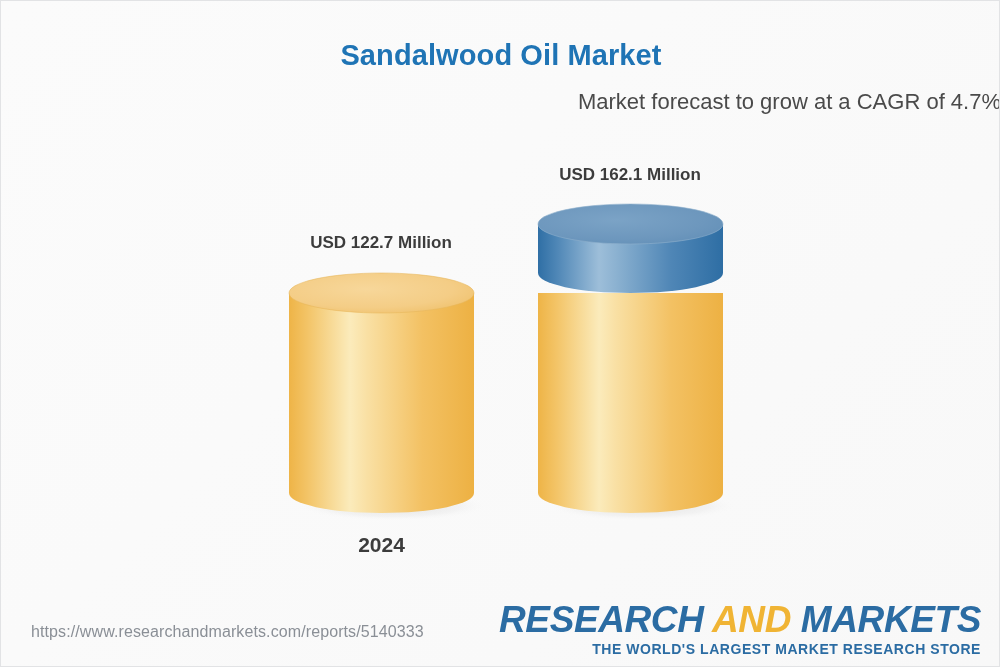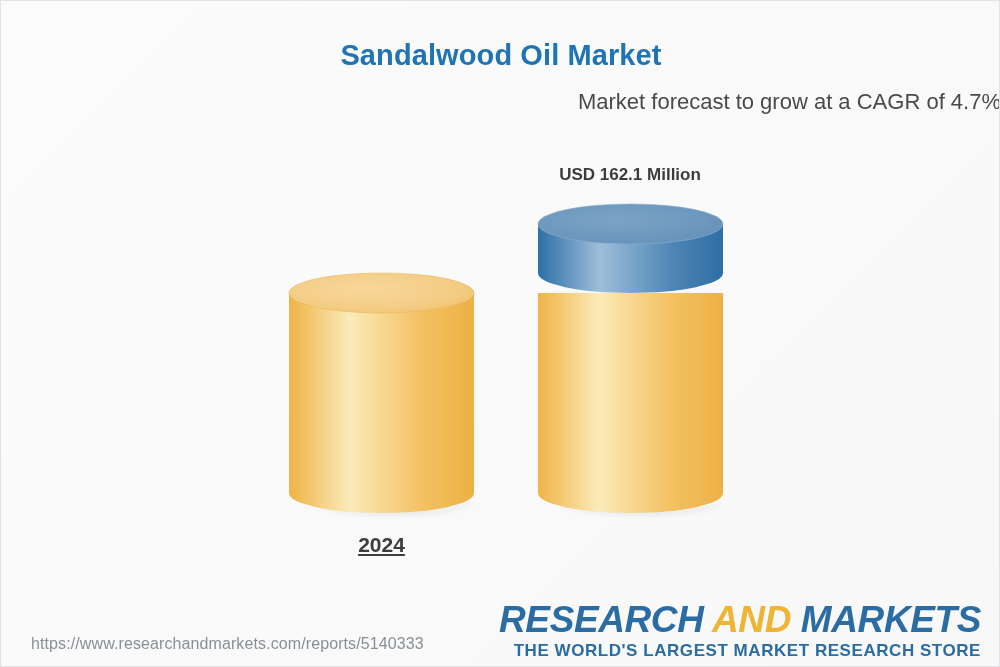--- a/index.html
+++ b/index.html
@@ -67,57 +67,56 @@
   .value-label.v1 { left: 278px; top: 232px; width: 204px; }
   .value-label.v2 { left: 527px; top: 164px; width: 204px; }
 
   .cat-label {
     position: absolute;
     text-align: center;
     font-size: 21px;
     font-weight: bold;
     color: #3c3c3c;
   }
-  .cat-label.c1 { left: 288px; top: 532px; width: 185px; text-decoration: underline; }
+  .cat-label.c1 { left: 288px; top: 532px; width: 185px; }
   .cat-label.c2 { left: 537px; top: 532px; width: 185px; }
 
   
   .cyl {
     position: absolute;
   }
   .cyl svg { display: block; overflow: visible; }
 
   
   .footer-url {
     position: absolute;
     left: 30px;
     top: 622px;
     font-size: 16px;
     color: #8a8f96;
     letter-spacing: 0.1px;
-    margin-top: 12px;
   }
   .logo {
     position: absolute;
     right: 18px;
     top: 600px;
     text-align: right;
   }
   .logo-main {
     font-size: 37px;
     font-weight: bold;
     letter-spacing: -0.4px;
     line-height: 1.02;
     color: #2b6ca3;
     white-space: nowrap;
     font-style: italic;
   }
   .logo-main .and { color: #f0b434; }
   .logo-sub {
-    font-size: 17px;
+    font-size: 14px;
     font-weight: bold;
     color: #2b6ca3;
     letter-spacing: 0.55px;
     line-height: 1.2;
     margin-top: 2px;
     white-space: nowrap;
   }
 </style>
 </head>
 <body>
@@ -201,20 +200,21 @@
           <path d="M0,60 L0,289 A92.5,20 0 0 0 185,289 L185,60 Z" fill="url(#goldBody2)"></path>
         </g>
 
         <path d="M0,20 L0,69 A92.5,20 0 0 0 185,69 L185,20 Z" fill="url(#blueBody)"></path>
 
         <ellipse cx="92.5" cy="20" rx="92.5" ry="20" fill="url(#blueTop)"></ellipse>
         <ellipse cx="92.5" cy="20" rx="92.5" ry="20" fill="none" stroke="#8fb0cd" stroke-opacity="0.6" stroke-width="1"></ellipse>
       </svg>
     </div>
 
+    <div class="value-label v1">USD 122.7 Million</div>
     <div class="value-label v2">USD 162.1 Million</div>
 
     <div class="cat-label c1">2024</div>
 
   </div>
 
   <div class="footer-url">https://www.researchandmarkets.com/reports/5140333</div>
 
   <div class="logo">
     <div class="logo-main"><span>RESEARCH </span><span class="and">AND</span><span> MARKETS</span></div>

